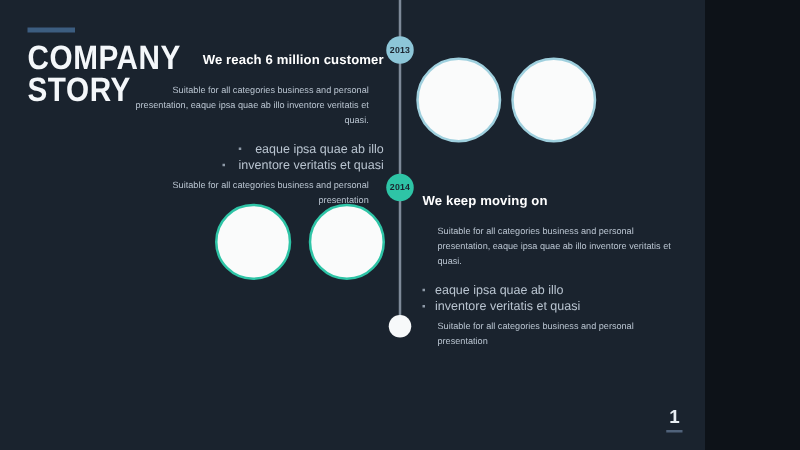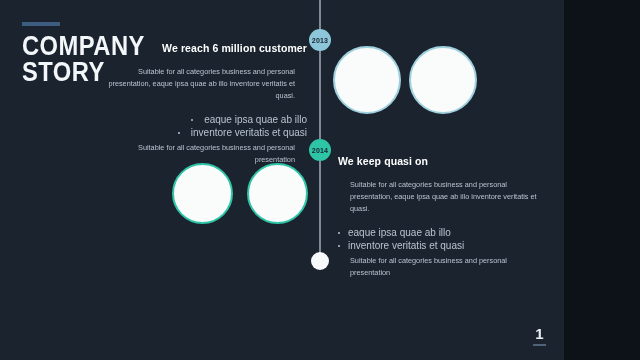--- a/index.html
+++ b/index.html
@@ -217,21 +217,21 @@
         <span class="bullet-dot"></span><span>eaque ipsa quae ab illo</span>
       </li>
       <li>
         <span class="bullet-dot"></span><span>inventore veritatis et quasi</span>
       </li>
     </ul>
     <p class="block-para block-para-last">Suitable for all categories business and personal presentation</p>
   </div>
 
   <div id="block-bottom">
-    <h2 class="block-heading">We keep quasi on</h2>
+    <h2 class="block-heading">We keep moving on</h2>
     <p class="block-para">Suitable for all categories business and personal presentation, eaque ipsa quae ab illo inventore veritatis et quasi.</p>
     <ul class="bullet-list">
       <li>
         <span class="bullet-dot"></span><span>eaque ipsa quae ab illo</span>
       </li>
       <li>
         <span class="bullet-dot"></span><span>inventore veritatis et quasi</span>
       </li>
     </ul>
     <p class="block-para block-para-last">Suitable for all categories business and personal presentation</p>

